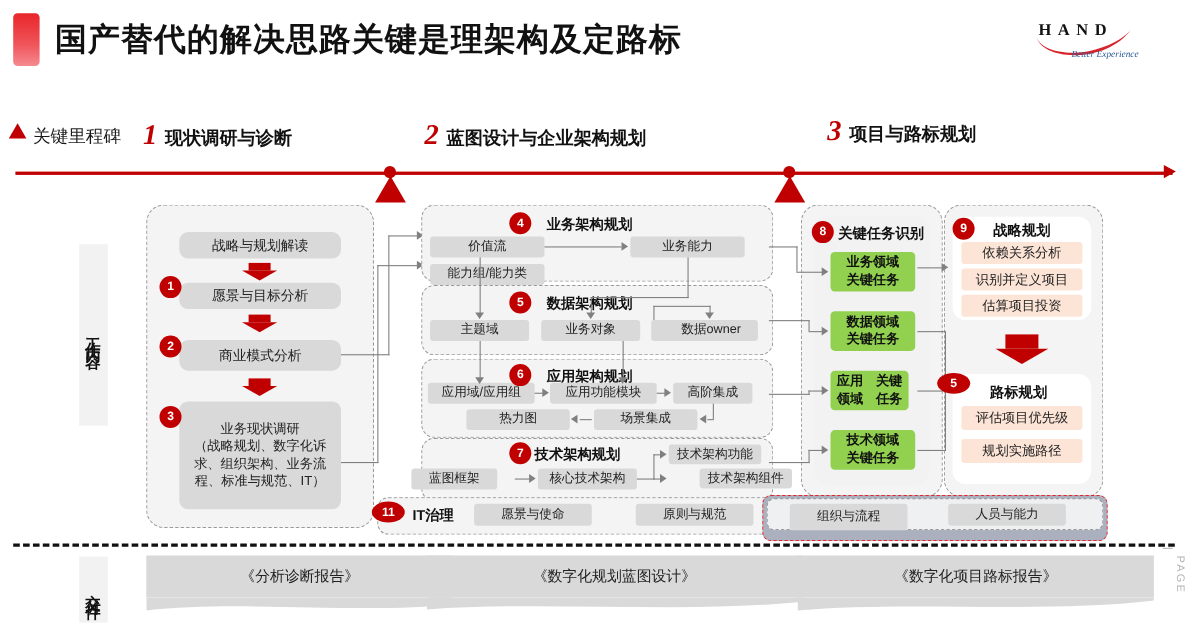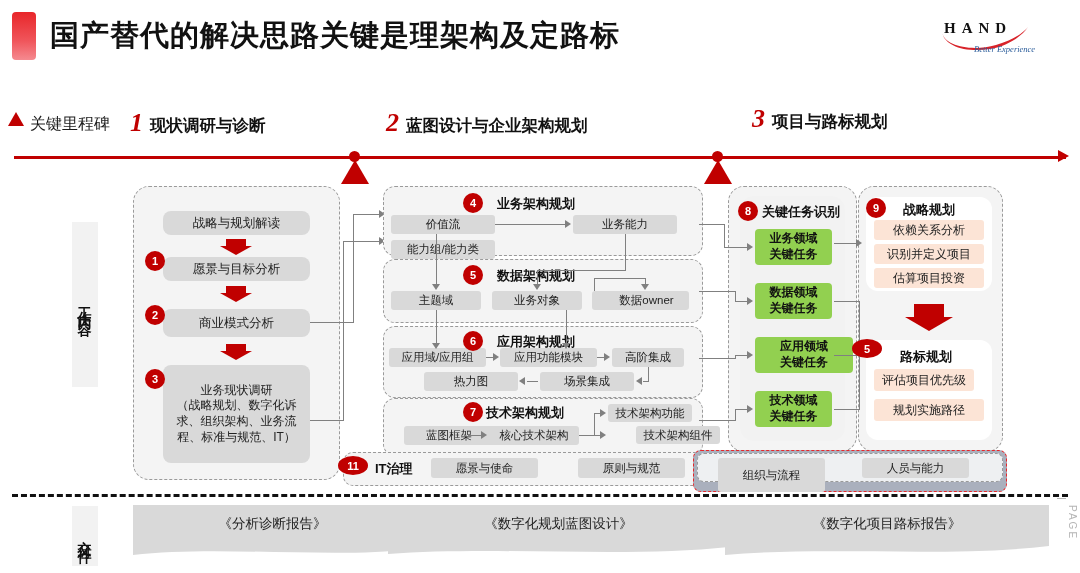--- a/index.html
+++ b/index.html
@@ -246,21 +246,21 @@
 
 <div class="abs ln ln-v" style="left:436px;top:310px;height:34px;"></div>
 <div class="abs ar-d" style="left:432px;top:343px;"></div>
 <div class="abs ln ln-v" style="left:566px;top:310px;height:34px;"></div>
 <div class="abs ar-d" style="left:562px;top:343px;"></div>
 
 <div class="abs sub-box" style="left:383px;top:398px;width:318px;height:56px;"></div>
 <div class="abs badge" style="left:463px;top:402px;">7</div>
 <div class="abs sect-title" style="left:486px;top:404px;">技术架构规划</div>
 
-<div class="abs chip" style="left:404px;top:426px;width:90px;height:19px;">蓝图框架</div>
+<div class="abs chip" style="left:374px;top:426px;width:78px;height:19px;">蓝图框架</div>
 <div class="abs chip" style="left:489px;top:426px;width:90px;height:19px;">核心技术架构</div>
 <div class="abs chip" style="left:608px;top:404px;width:84px;height:18px;">技术架构功能</div>
 <div class="abs chip" style="left:608px;top:426px;width:84px;height:18px;margin-left:28px;">技术架构组件</div>
 
 <div class="abs ln ln-h" style="left:468px;top:435px;width:14px;"></div>
 <div class="abs ar-r" style="left:481px;top:431px;"></div>
 <div class="abs ln ln-h" style="left:579px;top:435px;width:16px;"></div>
 <div class="abs ln ln-v" style="left:594px;top:413px;height:23px;"></div>
 <div class="abs ln ln-h" style="left:594px;top:413px;width:7px;"></div>
 <div class="abs ar-r" style="left:600px;top:409px;"></div>
@@ -273,21 +273,21 @@
 <div class="abs sect-title" style="left:762px;top:203px;">关键任务识别</div>
 
 <div class="abs chip-green" style="left:755px;top:229px;width:77px;height:36px;flex-direction:column;">
   <div>业务领域</div>
   <div>关键任务</div>
 </div>
 <div class="abs chip-green" style="left:755px;top:283px;width:77px;height:36px;flex-direction:column;">
   <div>数据领域</div>
   <div>关键任务</div>
 </div>
-<div class="abs chip-green" style="left:755px;top:337px;width:98px;height:36px;flex-direction:column;">
+<div class="abs chip-green" style="left:755px;top:337px;width:71px;height:36px;flex-direction:row;">
   <div>应用领域</div>
   <div>关键任务</div>
 </div>
 <div class="abs chip-green" style="left:755px;top:391px;width:77px;height:36px;flex-direction:column;">
   <div>技术领域</div>
   <div>关键任务</div>
 </div>
 
 <div class="abs ln ln-h" style="left:699px;top:224px;width:26px;"></div>
 <div class="abs ln ln-v" style="left:724px;top:224px;height:23px;"></div>
@@ -319,42 +319,42 @@
 <div class="abs chip-peach" style="left:874px;top:268px;width:110px;height:20px;">估算项目投资</div>
 
 <div class="abs down-arrow-big" style="left:905px;top:304px;width:48px;height:28px;">
   <div class="shaft"></div>
     <div class="head"></div>
   </div>
 
 <div class="abs white-box" style="left:866px;top:340px;width:126px;height:100px;"></div>
 <div class="abs badge-wide" style="left:852px;top:339px;">5</div>
 <div class="abs sect-title" style="left:900px;top:348px;">路标规划</div>
-<div class="abs chip-peach" style="left:874px;top:369px;width:100px;height:22px;">评估项目优先级</div>
+<div class="abs chip-peach" style="left:874px;top:369px;width:110px;height:22px;">评估项目优先级</div>
 <div class="abs chip-peach" style="left:874px;top:399px;width:110px;height:22px;">规划实施路径</div>
 
 <div class="abs ln ln-h" style="left:834px;top:243px;width:23px;"></div>
 <div class="abs ar-r" style="left:856px;top:239px;"></div>
 <div class="abs ln ln-h" style="left:834px;top:301px;width:26px;"></div>
 <div class="abs ln ln-v" style="left:859px;top:301px;height:55px;"></div>
 <div class="abs ln ln-h" style="left:834px;top:355px;width:26px;"></div>
 <div class="abs ln ln-h" style="left:834px;top:409px;width:26px;"></div>
 <div class="abs ln ln-v" style="left:859px;top:355px;height:55px;"></div>
 
 <div class="abs" id="it-gov-box" style="left:343px;top:452px;width:658px;height:32px;"></div>
 <div class="abs badge-wide" style="left:338px;top:456px;">11</div>
 <div class="abs sect-title" style="left:375px;top:460px;">IT治理</div>
 
 <div class="abs chip" style="left:431px;top:458px;width:107px;height:20px;">愿景与使命</div>
 <div class="abs chip" style="left:578px;top:458px;width:107px;height:20px;text-align:center;">原则与规范</div>
 
 <div class="abs" id="gov-highlight" style="left:693px;top:450px;width:312px;height:40px;">
   <div id="gov-highlight-inner"></div>
 </div>
-<div class="abs chip" style="left:718px;top:458px;width:107px;height:34px;z-index:5;">组织与流程</div>
+<div class="abs chip" style="left:718px;top:458px;width:107px;height:24px;z-index:5;">组织与流程</div>
 <div class="abs chip" style="left:862px;top:458px;width:107px;height:20px;z-index:5;">人员与能力</div>
 
 <div class="abs" id="divider"></div>
 
 <div class="abs vlabel" style="left:72px;top:506px;width:26px;height:60px;">交付件</div>
 
 <div class="ribbon" style="left:133px;top:505px;width:235px;height:52px;">
   <div class="body"></div>
   <svg class="tail" viewBox="0 0 235 14" preserveAspectRatio="none">
     <path d="M0 0 L235 0 L235 6 C170 16, 70 2, 0 12 Z" fill="#d9d9d9"></path>

